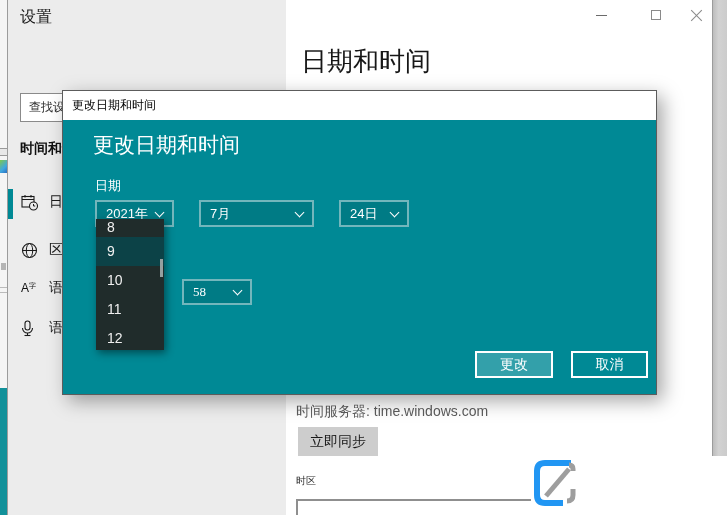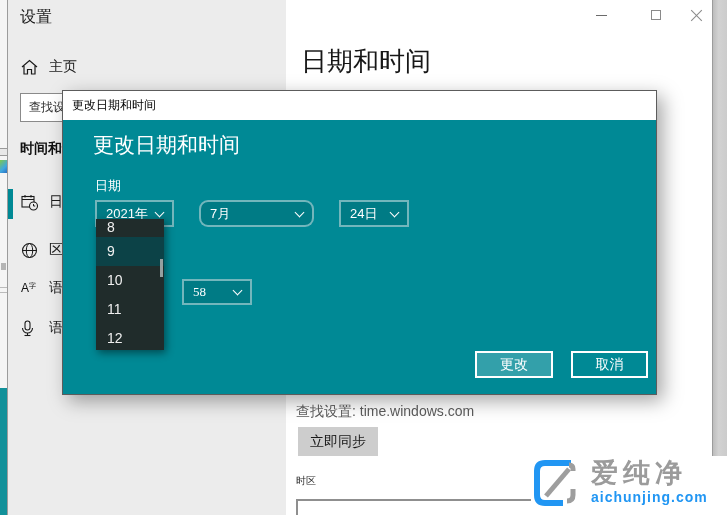--- a/index.html
+++ b/index.html
@@ -64,21 +64,21 @@
   .dlg-titlebar { position:absolute; left:0; top:0; width:100%; height:29px; background:#fff; display:flex; align-items:center; }
   .dlg-titlebar span { margin-left:9px; font-size:12px; color:#000; }
   .dlg-heading { position:absolute; left:30px; top:40px; font-size:21px; font-weight:500; color:#fff; white-space:nowrap; }
   .dlg-datelabel { position:absolute; left:32px; top:86px; font-size:13px; color:#fff; }
 
   .combo { position:absolute; height:27px; background:rgba(0,0,0,.10); border:2px solid rgba(255,255,255,.45);
     color:#fff; font-size:13px; display:flex; align-items:center; justify-content:space-between; padding:0 9px; }
   .combo .chev { width:7px; height:7px; border-right:1.5px solid #fff; border-bottom:1.5px solid #fff;
     transform:rotate(45deg); margin-top:-3px; }
   .combo-year  { left:32px;  top:109px; width:79px; }
-  .combo-month { left:136px; top:109px; width:115px;border-radius:9px; }
+  .combo-month { left:136px; top:109px; width:115px; }
   .combo-day   { left:276px; top:109px; width:70px; }
   .combo-min   { left:119px; top:188px; width:70px; height:26px;font-family:Liberation Serif, serif; }
 
   .hour-list { position:absolute; left:33px; top:128px; width:68px; height:131px; background:#202c2b;
     overflow:hidden; z-index:5; box-shadow:2px 3px 8px rgba(0,0,0,.45); }
   .hour-row { height:29px; line-height:29px; padding-left:11px; font-size:14px; color:#f0f0f0; }
   .hour-row.first { height:18px; line-height:16px; }
   .hour-row.selected { background:#0c4247; }
   .hour-scroll { position:absolute; right:1px; top:40px; width:3px; height:18px; background:#96a0a0; }
 
@@ -116,28 +116,20 @@
     <div class="caption cap-min">
         <div class="bar"></div>
       </div>
     <div class="caption cap-max">
         <div class="box"></div>
       </div>
     <div class="caption cap-close">
         <div class="x"></div>
       </div>
 
-    <div class="home-row">
-      <span class="ic">
-        <svg width="17" height="16" viewBox="0 0 17 16">
-            <path d="M1 8 L8.5 1.5 L16 8 M3 7 V15 H6.5 V10.5 H10.5 V15 H14 V7" fill="none" stroke="#1a1a1a" stroke-width="1.2"></path>
-          </svg>
-      </span>
-      <span class="lbl">主页</span>
-    </div>
 
     <div class="searchbox">
       <span>查找设置</span>
     </div>
 
     <div class="group-hdr">时间和语言</div>
     <div class="nav-accent"></div>
 
     <div class="nav-item" style="top:186px;">
       <span class="ic">
@@ -180,21 +172,21 @@
           <line x1="6.5" y1="13" x2="6.5" y2="15.5" stroke="#1a1a1a" stroke-width="1.1"></line>
           <line x1="3.5" y1="15.5" x2="9.5" y2="15.5" stroke="#1a1a1a" stroke-width="1.1"></line>
         </svg>
       </span>
       <span class="lbl">语音</span>
     </div>
 
     <div class="main-title">日期和时间</div>
   </div>
 
-  <div class="bg-server">查找设置: time.windows.com</div>
+  <div class="bg-server">时间服务器: time.windows.com</div>
   <div class="sync-btn">立即同步</div>
   <div class="tz-label">时区</div>
   <div class="tz-select"></div>
 
   <div class="dialog">
     <div class="dlg-titlebar">
       <span>更改日期和时间</span>
     </div>
     <div class="dlg-heading">更改日期和时间</div>
     <div class="dlg-datelabel">日期</div>
@@ -231,19 +223,15 @@
 
   <div class="logo">
     <div class="logo-icon">
       <svg width="48" height="48" viewBox="0 0 48 48">
         <path d="M38 4 H12 Q4 4 4 12 V36 Q4 44 12 44 H30" fill="none" stroke="#2196f3" stroke-width="6"></path>
         <path d="M40 12 V10 Q40 6 36 6" fill="none" stroke="#9e9e9e" stroke-width="5"></path>
         <path d="M40 30 V36 Q40 42 34 42" fill="none" stroke="#9e9e9e" stroke-width="5"></path>
         <line x1="13" y1="37" x2="36" y2="10" stroke="#9e9e9e" stroke-width="5"></line>
       </svg>
     </div>
-    <div class="logo-texts">
-      <div class="logo-name">爱纯净</div>
-      <div class="logo-domain">aichunjing.com</div>
-    </div>
   </div>
 
 </div>
 
 </body></html>

